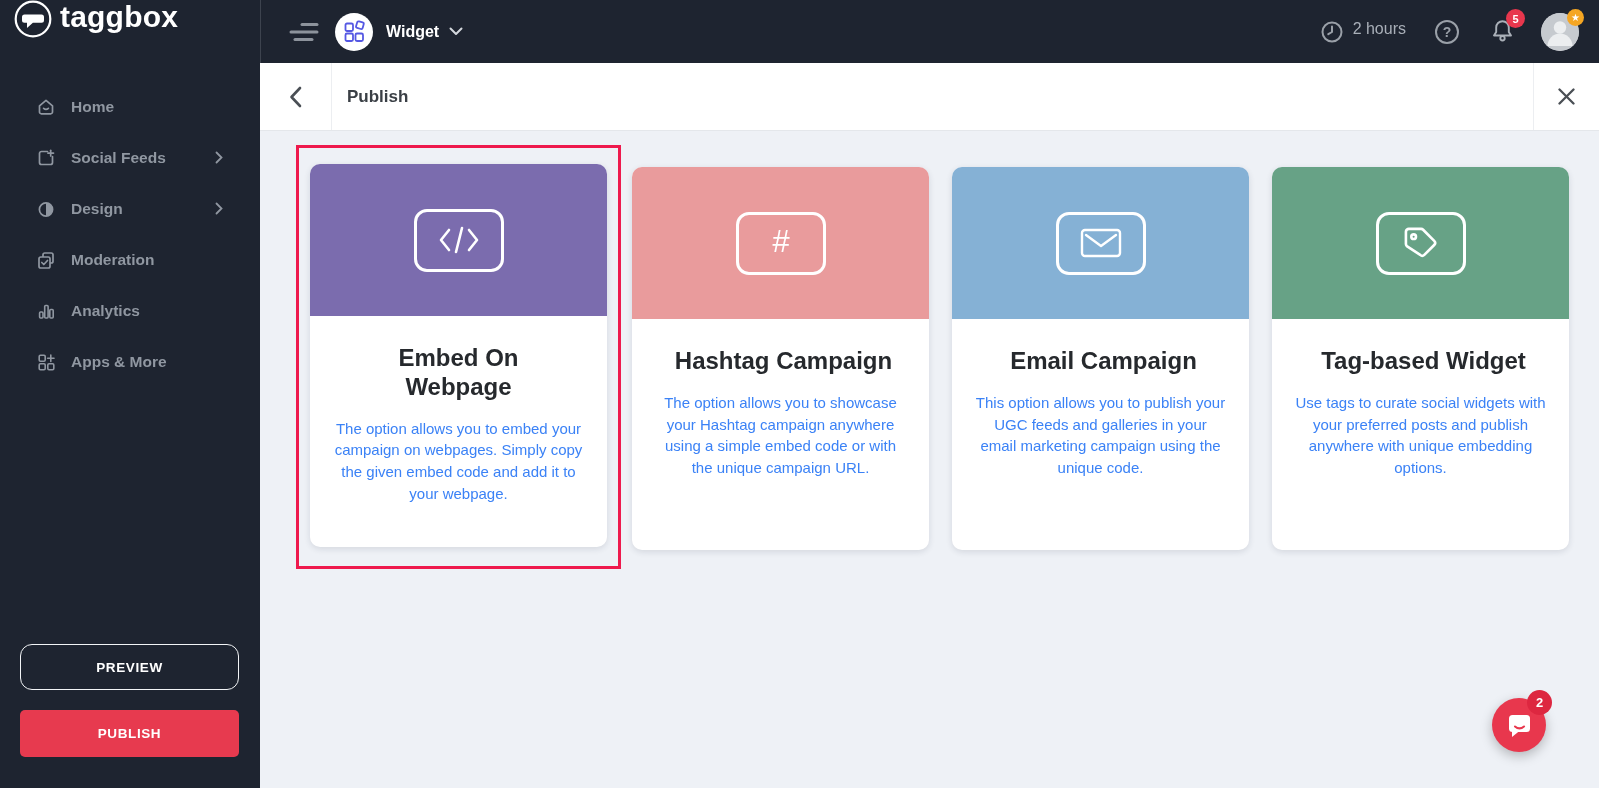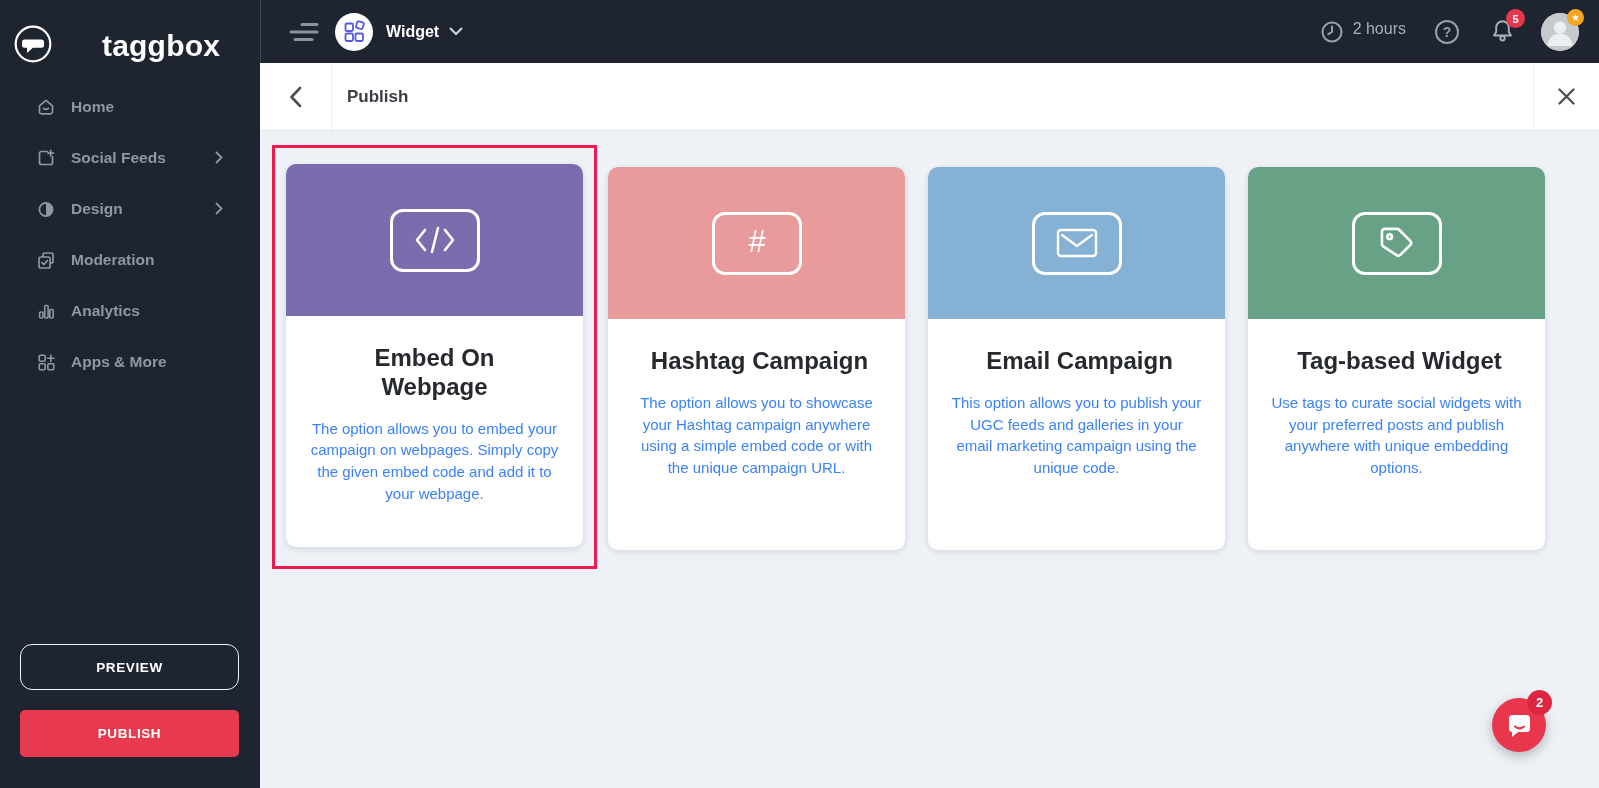--- a/index.html
+++ b/index.html
@@ -9,21 +9,21 @@
     font-family: "Liberation Sans", "DejaVu Sans", sans-serif;
     background: #eef1f6;
   }
   .ctr { display:flex; align-items:center; justify-content:center; }
 
   
   .sidebar {
     position:absolute; left:0; top:0; width:260px; height:788px;
     background:#1e2430; z-index:6;
   }
-  .logo-area { height:63px; display:flex; align-items:flex-end; padding-left:14px;gap:42px; }
+  .logo-area { height:63px; display:flex; align-items:flex-start; padding-left:14px; }
   .logo-text { color:#fff; font-size:30px; font-weight:700; margin-left:8px; letter-spacing:0.2px; }
   .nav { padding-top:18px; }
   .nav-item {
     height:51px; display:flex; align-items:center;
     padding:0 22px 0 36px; color:#9097a1; font-size:15.5px; font-weight:600;
     cursor:pointer;
   }
   .nav-item svg { margin-right:15px; flex:none; }
   .nav-chevron { margin-left:auto; display:flex; }
   .side-buttons { position:absolute; bottom:31px; left:20px; width:219px; }
@@ -83,21 +83,21 @@
     font-size:17px; font-weight:600; color:#3a3f45;
   }
   .close-btn {
     position:absolute; right:0; top:0; width:66px; height:100%;
     border-left:1px solid #eceef1; cursor:pointer;
   }
 
   
   .content { position:absolute; left:260px; top:131px; right:0; bottom:0; background:#eef1f6; }
   .cards-row { display:flex; align-items:flex-start; gap:23px; padding-left:12px; }
-  .highlight-wrap { border:3px solid #ee1a4d; padding:16px 11px 19px; margin-top:14px; margin-right:-12px; }
+  .highlight-wrap { border:3px solid #ee1a4d; padding:16px 11px 19px; margin-top:14px; margin-right:-12px;margin-left:24px; }
   .card {
     width:297px; height:383px; background:#fff; border-radius:10px;
     box-shadow:0 2px 6px rgba(25,35,55,0.12); cursor:pointer;
   }
   .card.plain { margin-top:36px; }
   .card-header { height:152px; border-radius:10px 10px 0 0; display:flex; align-items:center; justify-content:center; }
   .icon-box {
     width:90px; height:63px; border:3px solid #fff; border-radius:13px;
     display:flex; align-items:center; justify-content:center;
   }

